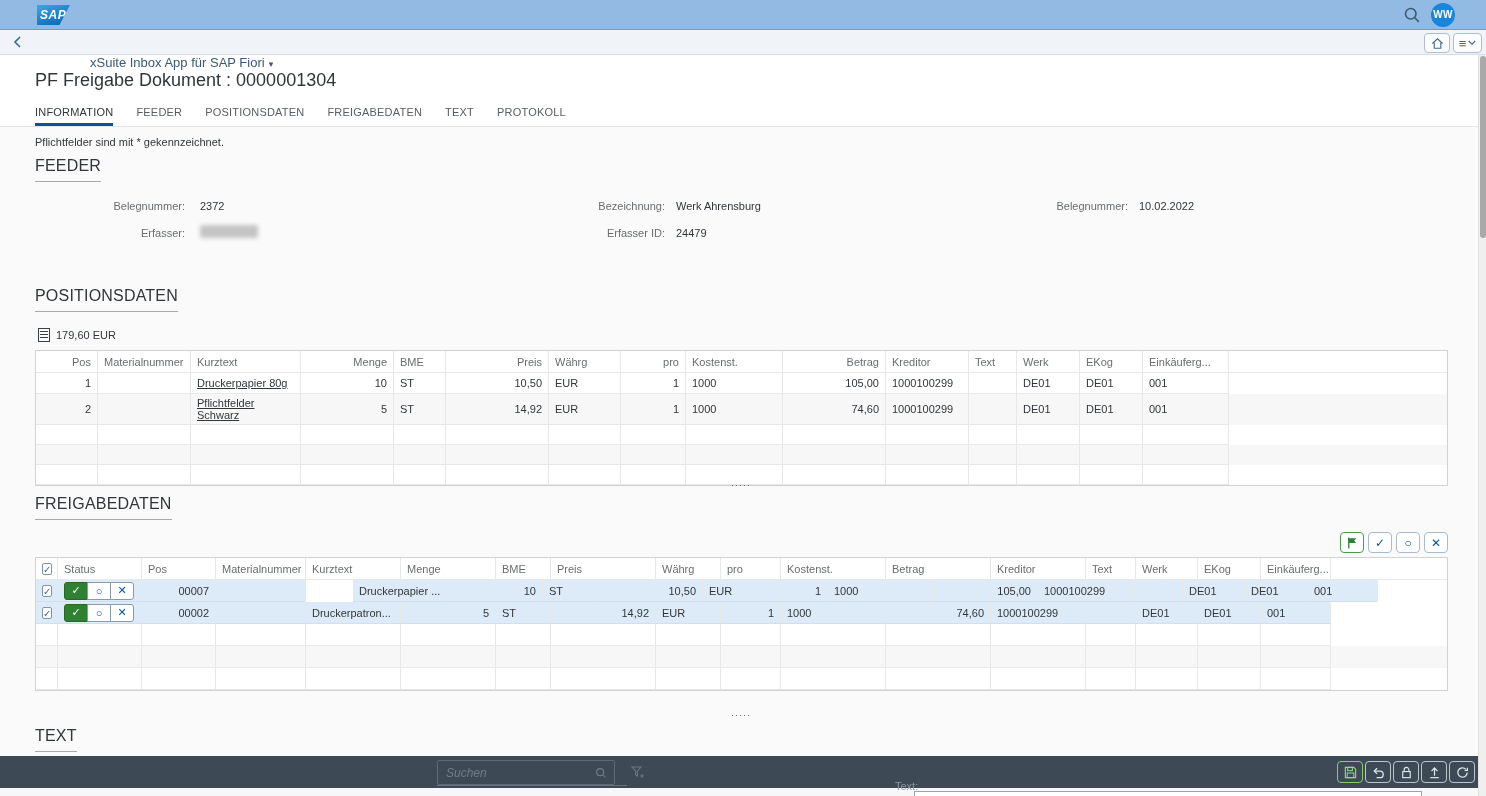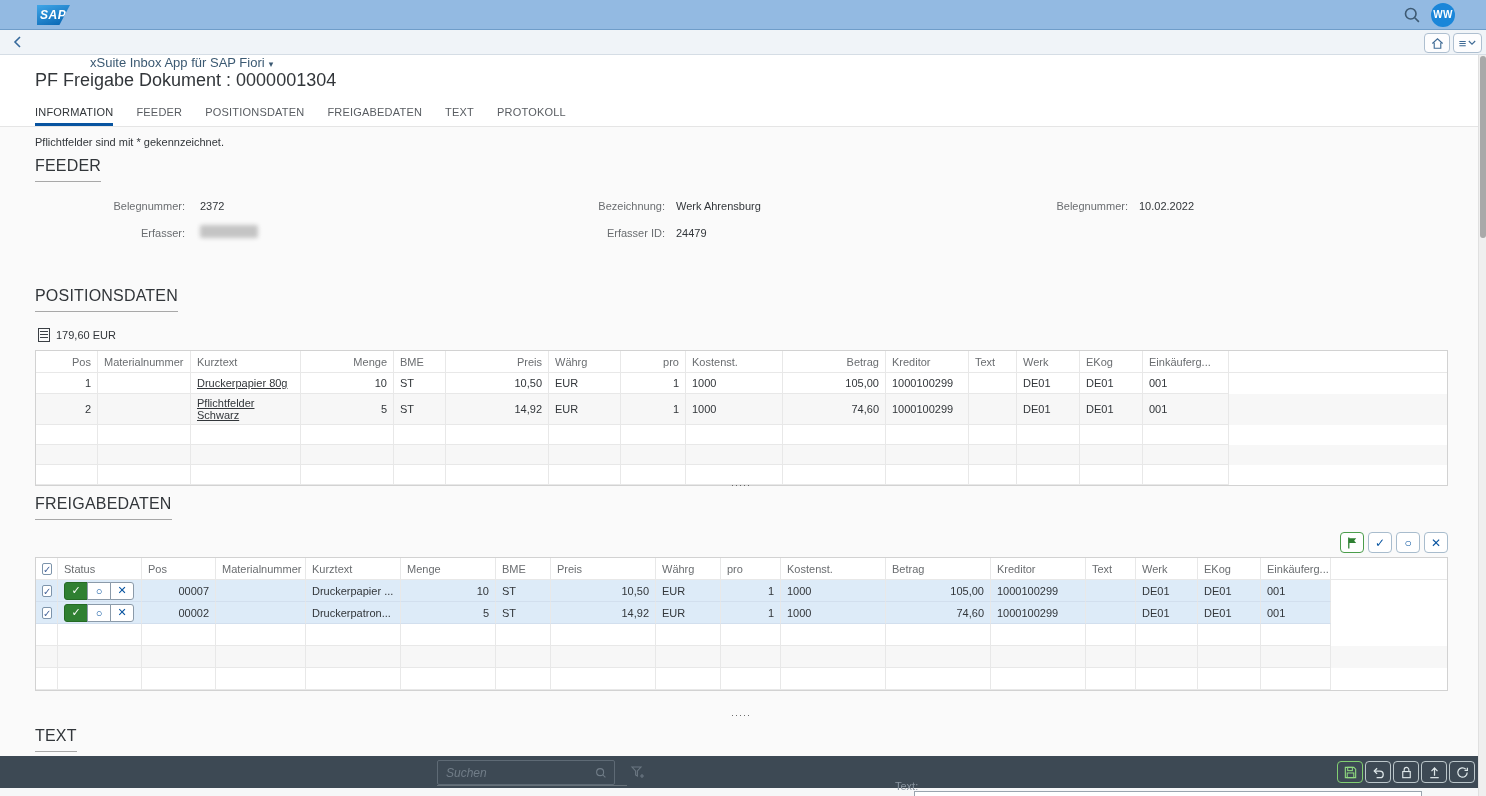--- a/index.html
+++ b/index.html
@@ -346,21 +346,21 @@
       </div>
       <div class="cell" style="width: 84px; flex: 0 0 auto;">
         <div class="segs">
           <div class="seg on">✓</div>
           <div class="seg">○</div>
           <div class="seg">✕</div>
         </div>
       </div>
       <div class="cell r" style="width: 74px; flex: 0 0 auto;">00007</div>
       <div class="cell" style="width: 90px; flex: 0 0 auto;"></div>
-      <div class="cell" style="width: 95px; flex: 0 0 auto;">Druckerpapier ...</div>
+      <div class="cell" style="width: 95px; flex: 0 0 auto; margin-left: 47px;">Druckerpapier ...</div>
       <div class="cell r" style="width: 95px; flex: 0 0 auto;">10</div>
       <div class="cell" style="width: 55px; flex: 0 0 auto;">ST</div>
       <div class="cell r" style="width: 105px; flex: 0 0 auto;">10,50</div>
       <div class="cell" style="width: 65px; flex: 0 0 auto;">EUR</div>
       <div class="cell r" style="width: 60px; flex: 0 0 auto;">1</div>
       <div class="cell" style="width: 105px; flex: 0 0 auto;">1000</div>
       <div class="cell r" style="width: 105px; flex: 0 0 auto;">105,00</div>
       <div class="cell" style="width: 95px; flex: 0 0 auto;">1000100299</div>
       <div class="cell" style="width: 50px; flex: 0 0 auto;"></div>
       <div class="cell" style="width: 62px; flex: 0 0 auto;">DE01</div>

